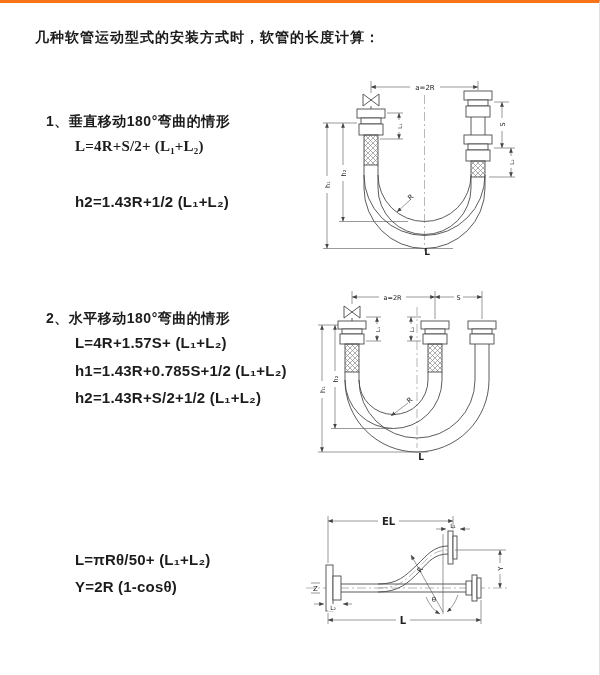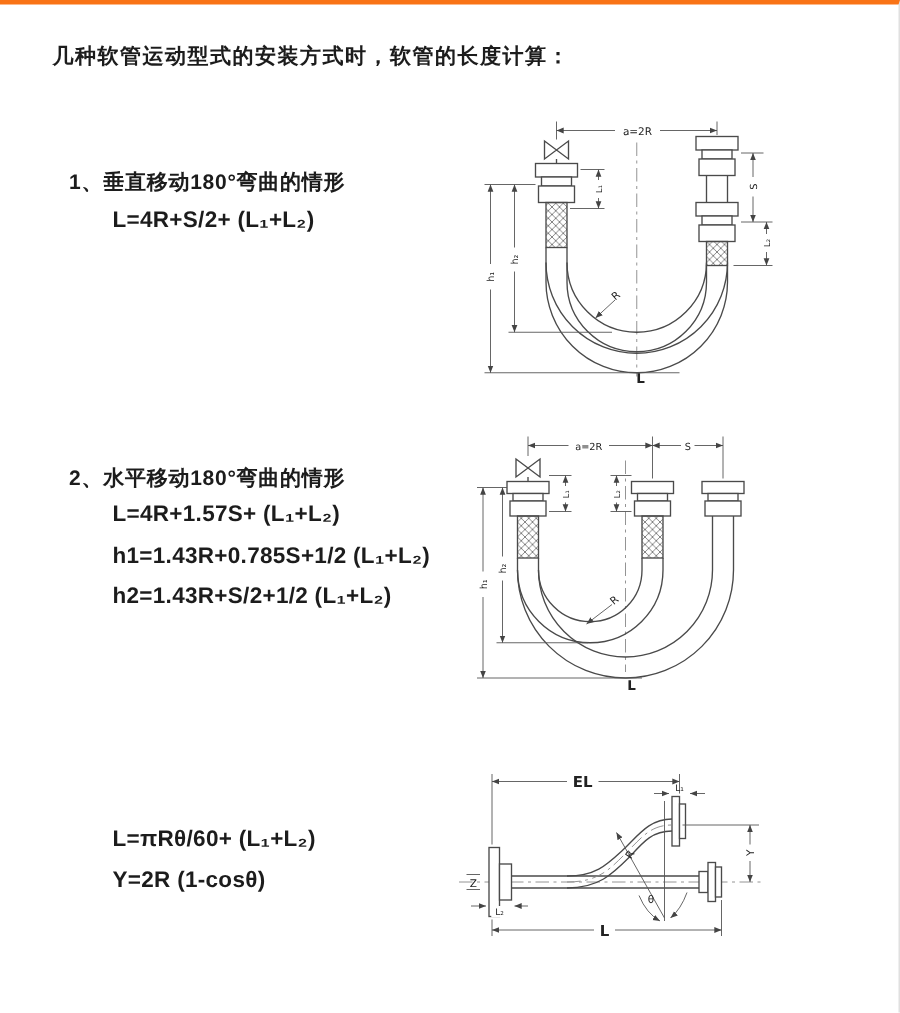--- a/index.html
+++ b/index.html
@@ -21,28 +21,29 @@
   .t9{font-size:9px;font-weight:600;} .t10{font-size:10px;font-weight:600;}
 </style>
 </head>
 <body>
 
 <div class="page">
 
   <div class="abs title" style="left:35px;top:26px;">几种软管运动型式的安装方式时，软管的长度计算：</div>
 
   <div class="abs heading" style="left:46px;top:110px;">1、垂直移动180°弯曲的情形</div>
-  <div class="abs formula" style="left:75px;top:135px;">L=4R+S/2+ (L₁+L₂)</div>
+  <div class="abs formula" style="left:75px;top:135px;font-family:Liberation Serif, serif;">L=4R+S/2+ (L₁+L₂)</div>
+  <div class="abs formula" style="left:75px;top:190px;">h2=1.43R+1/2 (L₁+L₂)</div>
 
   <div class="abs heading" style="left:46px;top:307px;">2、水平移动180°弯曲的情形</div>
   <div class="abs formula" style="left:75px;top:331px;">L=4R+1.57S+ (L₁+L₂)</div>
   <div class="abs formula" style="left:75px;top:359px;">h1=1.43R+0.785S+1/2 (L₁+L₂)</div>
   <div class="abs formula" style="left:75px;top:386px;">h2=1.43R+S/2+1/2 (L₁+L₂)</div>
 
-  <div class="abs formula" style="left:75px;top:548px;">L=πRθ/60+ (L₁+L₂)</div>
+  <div class="abs formula" style="left:75px;top:548px;">L=πRθ/50+ (L₁+L₂)</div>
   <div class="abs formula" style="left:75px;top:575px;">Y=2R (1-cosθ)</div>
 
   <svg style="left:313px;top:70px;" width="265" height="185" viewBox="0 0 265 185">
     <defs>
       <marker id="ar1" viewBox="0 0 10 10" refX="10" refY="5" markerWidth="8" markerHeight="8" orient="auto-start-reverse">
         <path d="M0,1 L10,5 L0,9 z" fill="#444"></path>
       </marker>
       <pattern id="br1" width="5" height="5" patternUnits="userSpaceOnUse">
         <path d="M0,5 L5,0 M0,0 L5,5" stroke="#777" stroke-width="0.6"></path>
       </pattern>

